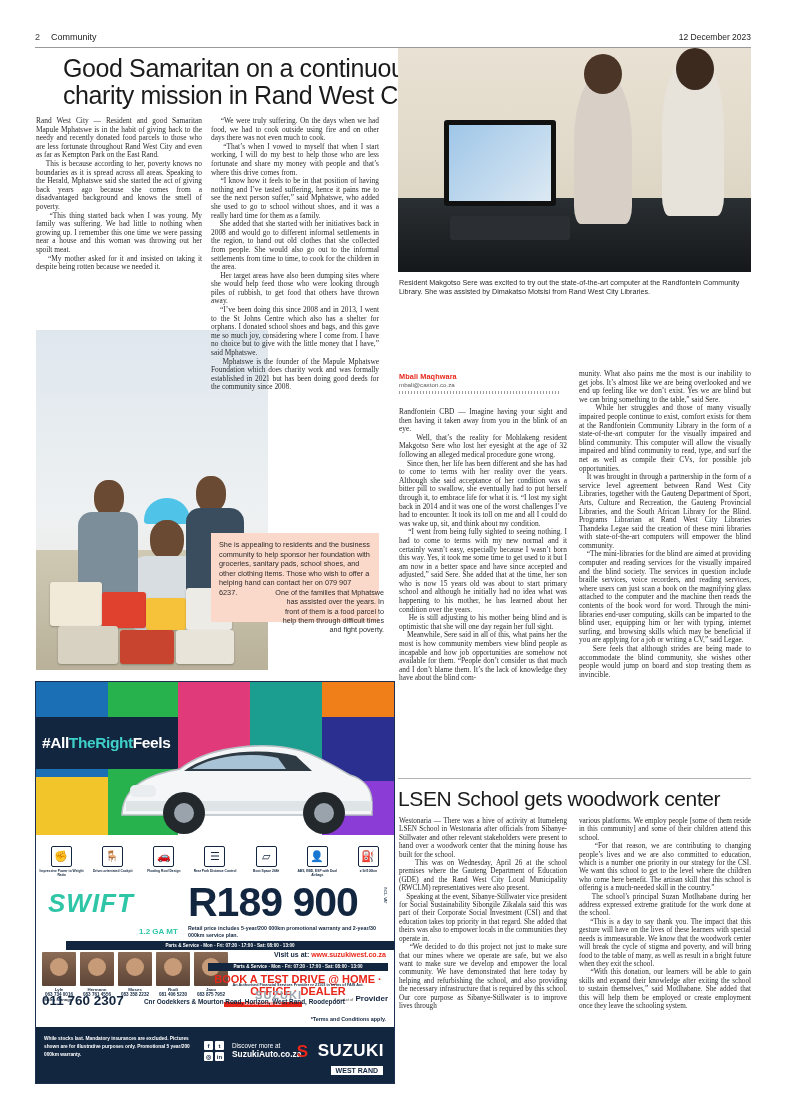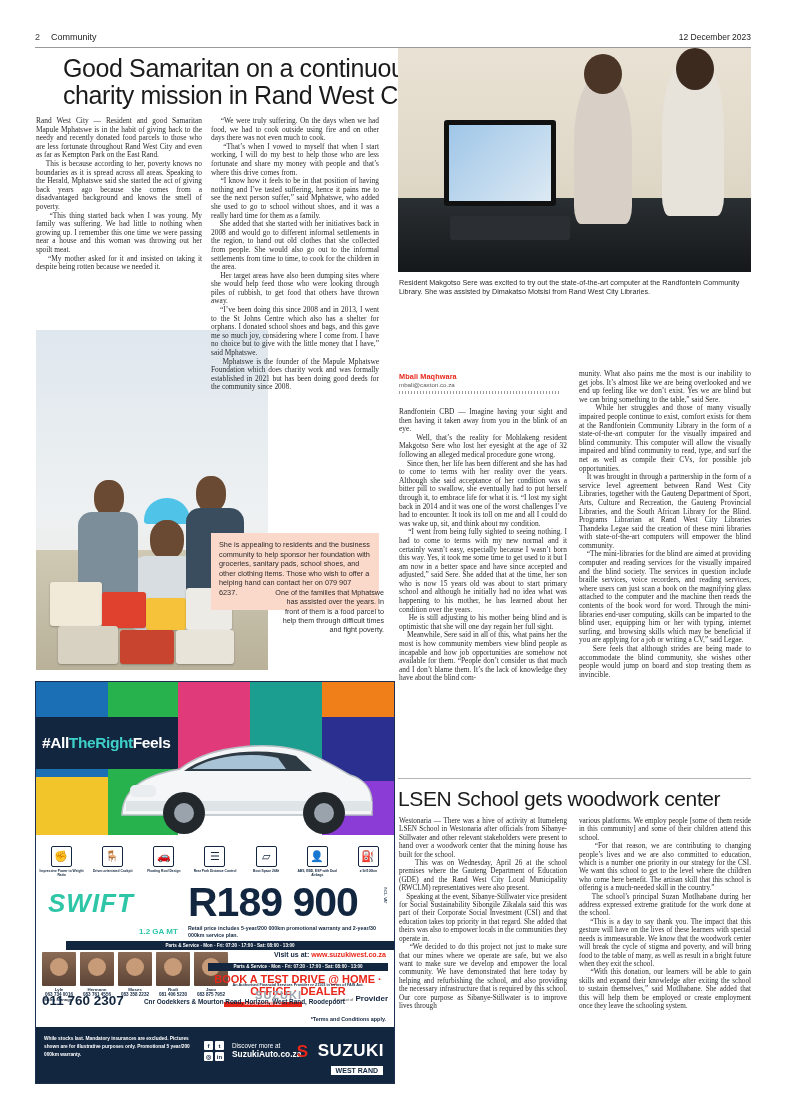--- a/index.html
+++ b/index.html
@@ -42,21 +42,21 @@
   }
 
   
   #a1-headline { position:absolute; left:35px; top:55px; width:360px;
                  font-size:25px; line-height:27px;margin-left:28px; }
   #a1-col1 { position:absolute; left:36px; top:117px; width:166px; }
   #a1-col2 { position:absolute; left:211px; top:117px; width:168px; }
 
   .callout {
     position:absolute; left:211px; top:533px; width:168px;
-    background:#fbd9ca; padding:7px 8px 12px 8px;
+    background:#fbd9ca; padding:7px 8px 24px 8px;
     font-family:"Liberation Sans", sans-serif;
     font-size:7.3px; line-height:9.6px; color:#2b2b2b;
   }
   .photo-caption {
     font-family:"Liberation Sans", sans-serif;
     font-size:7.2px; line-height:9.3px; color:#2b2b2b;
   }
   #a1-photo-caption { position:absolute; left:272px; top:588px; width:112px;text-align:right; }
 
   

